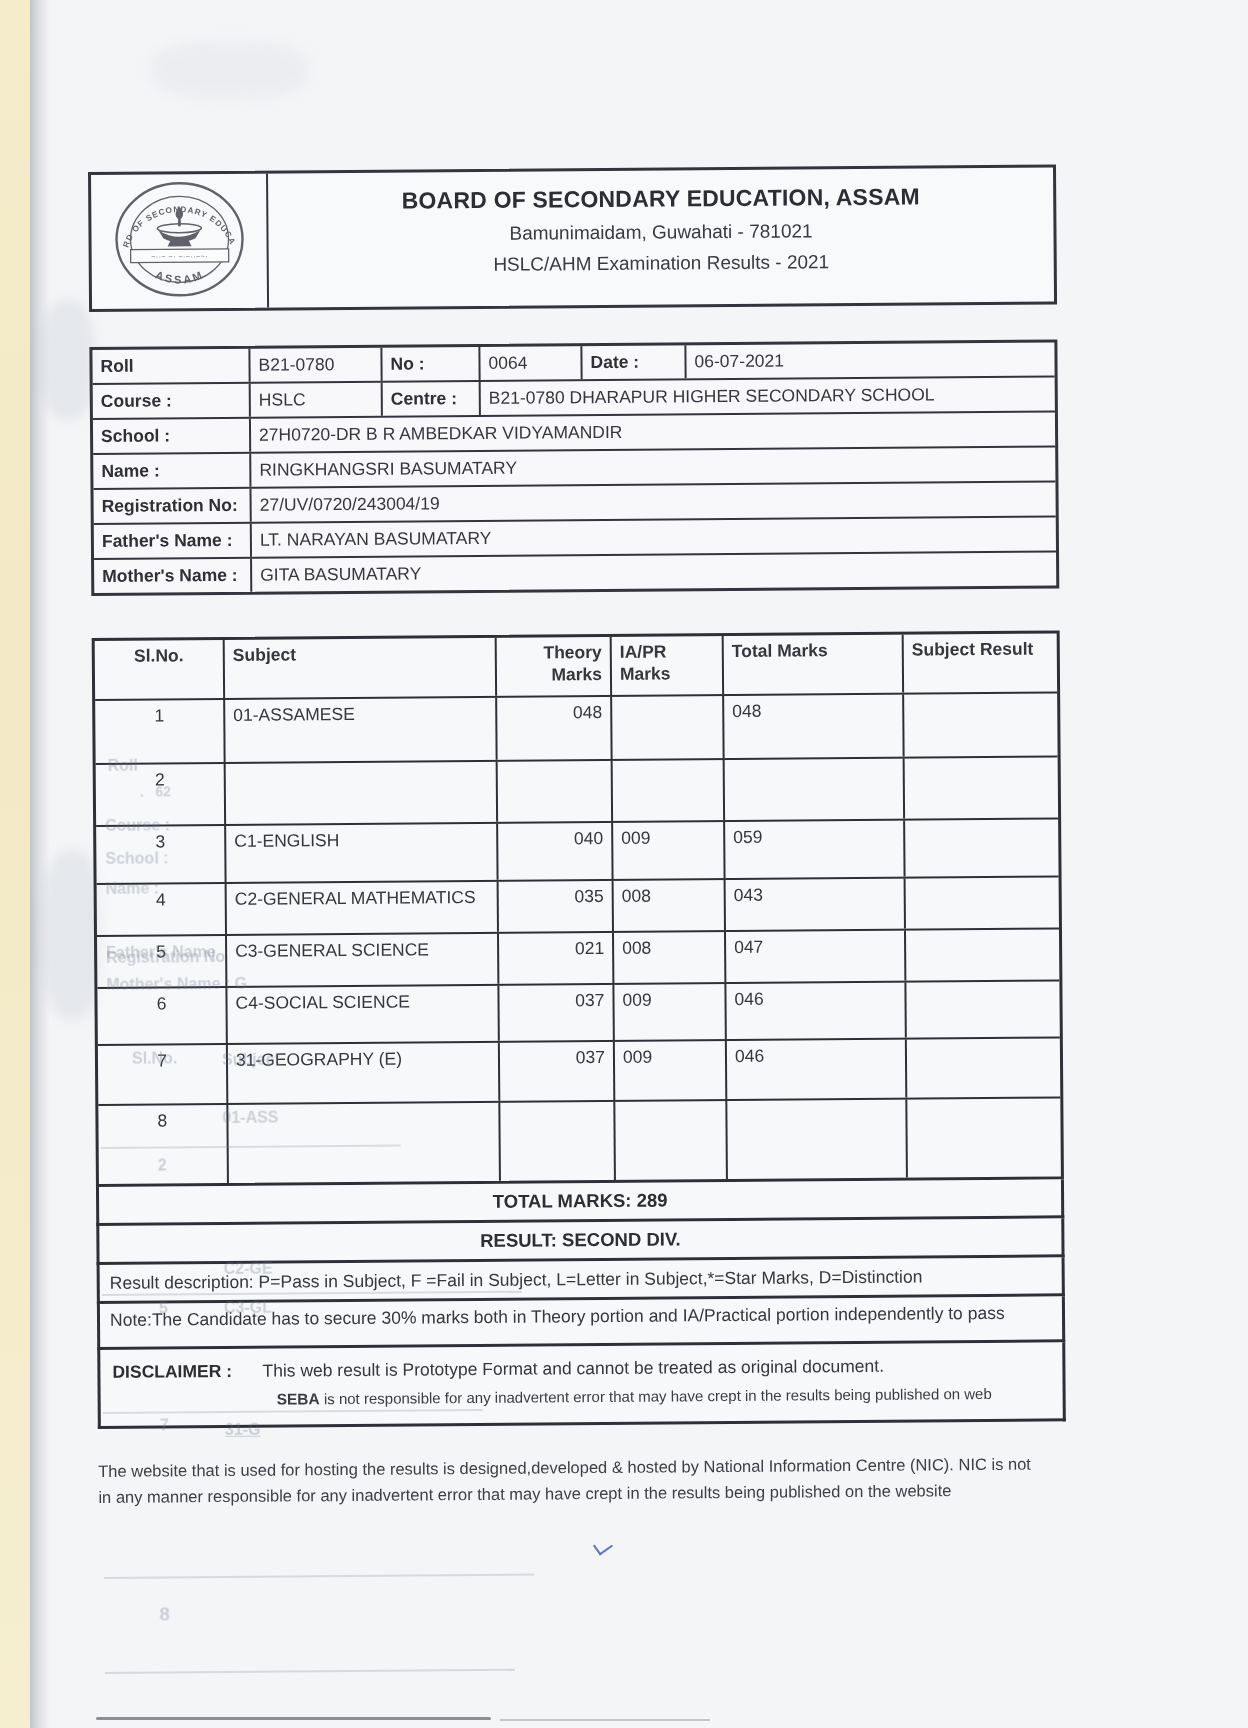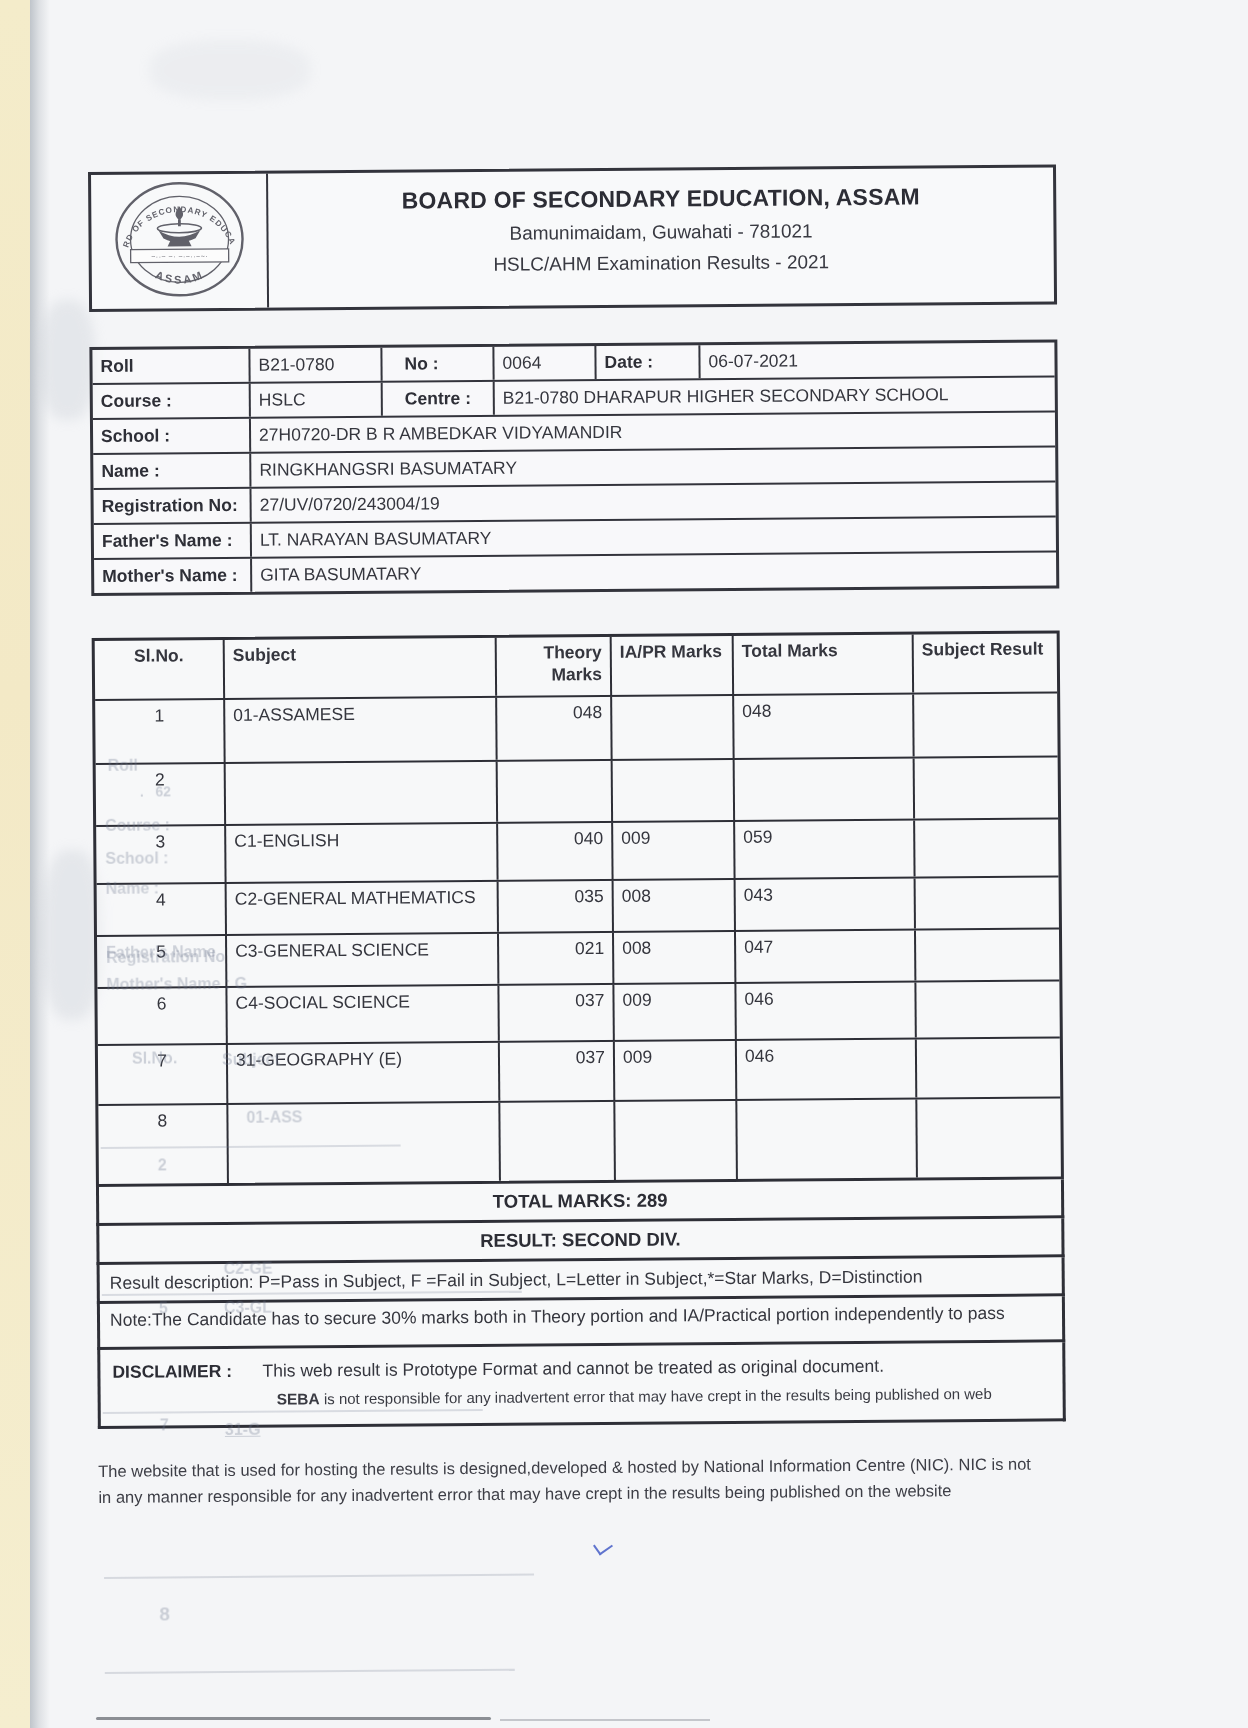--- a/index.html
+++ b/index.html
@@ -28,34 +28,34 @@
 
   
   .itable{border:3px solid #33343c;margin-top:35px;background:rgba(255,255,255,.35);}
   .irow{display:flex;height:33px;border-bottom:2.5px solid #33343c;align-items:center;}
   .irow:last-child{border-bottom:none;}
   .ic{padding:0 8px;font-size:17.5px;white-space:nowrap;overflow:hidden;}
   .ilabel{font-weight:bold;color:#2e2f37;}
   .bR{border-right:2.5px solid #33343c;height:100%;display:flex;align-items:center;box-sizing:border-box;}
   .w-label{width:158px;}
   .w-val1{width:132px;}
-  .w-no{width:98px;margin-left:14px;}
+  .w-no{width:98px;}
   .w-noval{width:102px;}
   .w-date{width:104px;}
   .flex1{flex:1;}
 
   
   .mtable{border:3px solid #2e2f37;margin-top:42px;background:rgba(255,255,255,.3);}
   .mrow{display:flex;border-bottom:2.5px solid #2e2f37;}
   .mc{box-sizing:border-box;border-right:2.5px solid #2e2f37;padding:5px 8px 0 8px;font-size:17.5px;overflow:hidden;}
   .mc:last-child{border-right:none;}
   .c-sl{width:130px;text-align:center;}
   .c-sub{width:272px;}
   .c-th{width:115px;text-align:right;}
-  .c-ia{width:122px;}
+  .c-ia{width:112px;}
   .c-tot{width:180px;}
   .c-res{flex:1;}
   .mhead .mc{font-weight:bold;line-height:1.25;}
   .mhead{height:58px;}
   .rh1{height:62px;} .rh2{height:60px;} .rh3{height:56px;} .rh4{height:50px;}
   .rh5{height:50px;} .rh6{height:55px;} .rh7{height:58px;} .rh8{height:78px;}
 
   
   .srow{border:3px solid #2e2f37;border-top:none;background:rgba(255,255,255,.3);}
   .s-center{height:36px;display:flex;align-items:center;justify-content:center;font-weight:bold;font-size:18.5px;color:#2c2d35;}
@@ -294,21 +294,21 @@
   <span class="ghost" style="left:15px;top:585px;">Roll</span>
   <span class="ghost" style="left:47px;top:612px;font-size:14px;">. &nbsp; 62</span>
   <span class="ghost" style="left:12px;top:645px;">Course :</span>
   <span class="ghost" style="left:12px;top:678px;">School :</span>
   <span class="ghost" style="left:12px;top:708px;">Name :</span>
   <span class="ghost" style="left:12px;top:740px;margin-top:37px;">Registration No</span>
   <span class="ghost" style="left:12px;top:772px;">Father's Name</span>
   <span class="ghost" style="left:12px;top:804px;">Mother's Name : G</span>
   <span class="ghost" style="left:37px;top:878px;">Sl.No.</span>
   <span class="ghost" style="left:127px;top:880px;">Subject</span>
-  <span class="ghost" style="left:127px;top:938px;margin-left:24px;">01-ASS</span>
+  <span class="ghost" style="left:127px;top:938px;">01-ASS</span>
   <span class="ghost" style="left:62px;top:985px;">2</span>
   <span class="ghost" style="left:127px;top:1088px;line-height:1.2;">C2-GE</span>
   <span class="ghost" style="left:62px;top:1128px;">5</span>
   <span class="ghost" style="left:127px;top:1128px;">C3-GL</span>
   <span class="ghost" style="left:62px;top:1245px;">7</span>
   <span class="ghost" style="left:127px;top:1250px;text-decoration:underline;">31-G</span>
   <span class="ghost" style="left:60px;top:1432px;font-size:19px;">8</span>
   <div class="gline" style="left:5px;top:975px;width:300px;"></div>
   <div class="gline" style="left:5px;top:1122px;width:420px;"></div>
   <div class="gline" style="left:5px;top:1240px;width:380px;"></div>

